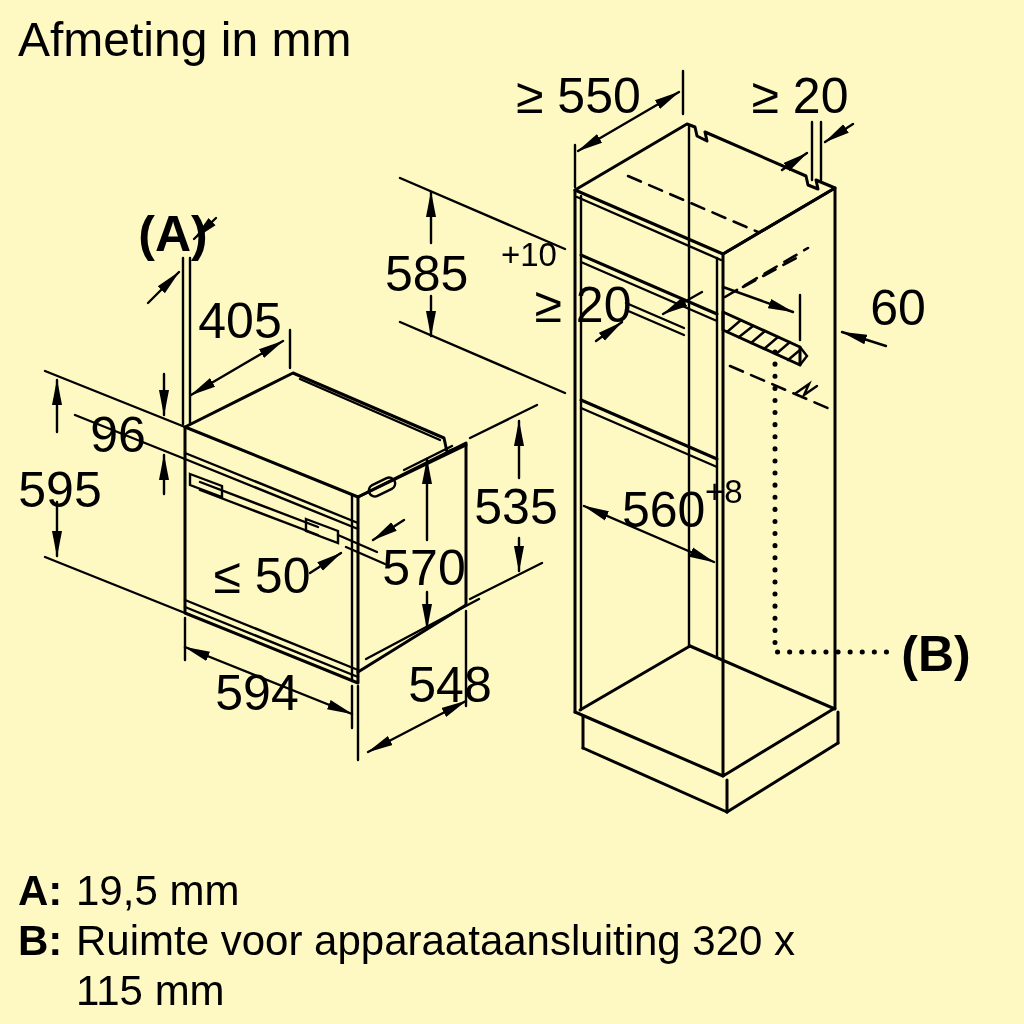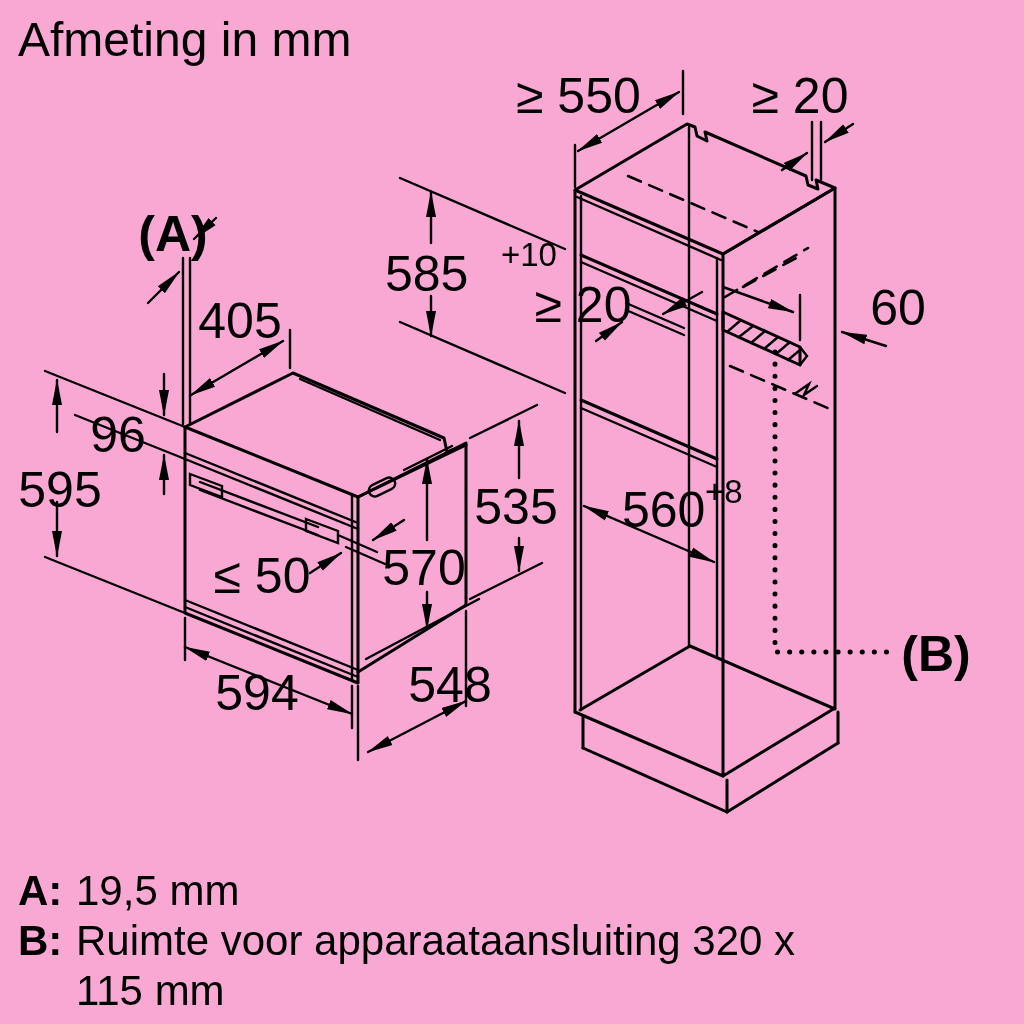--- a/index.html
+++ b/index.html
@@ -1,16 +1,16 @@
 <!DOCTYPE html>
 <html><head>
 <meta charset="utf-8">
 <style>
   html,body{margin:0;padding:0;background:#ffffff;}
-  .stage{position:relative;width:1024px;height:1024px;background:#f9a8d4;overflow:hidden;}
+  .stage{position:relative;width:1024px;height:1024px;background:#fef9c3;overflow:hidden;}
   svg{display:block;}
   svg text{font-family:"Liberation Sans","DejaVu Sans",sans-serif;fill:#000;}
   .ln{stroke:#000;stroke-width:3;fill:none;stroke-linejoin:round;stroke-linecap:round;}
   .thin{stroke:#000;stroke-width:2.4;fill:none;stroke-linecap:round;}
   .dash{stroke:#000;stroke-width:2.6;fill:none;stroke-dasharray:14 9;stroke-linecap:round;}
   .dot{stroke:#000;stroke-width:5;fill:none;stroke-dasharray:0.1 12;stroke-linecap:round;}
   .dim{font-size:50px;}
   .dimb{font-size:50px;font-weight:bold;}
   .sup{font-size:33px;}
   .ttl{font-size:48px;}

